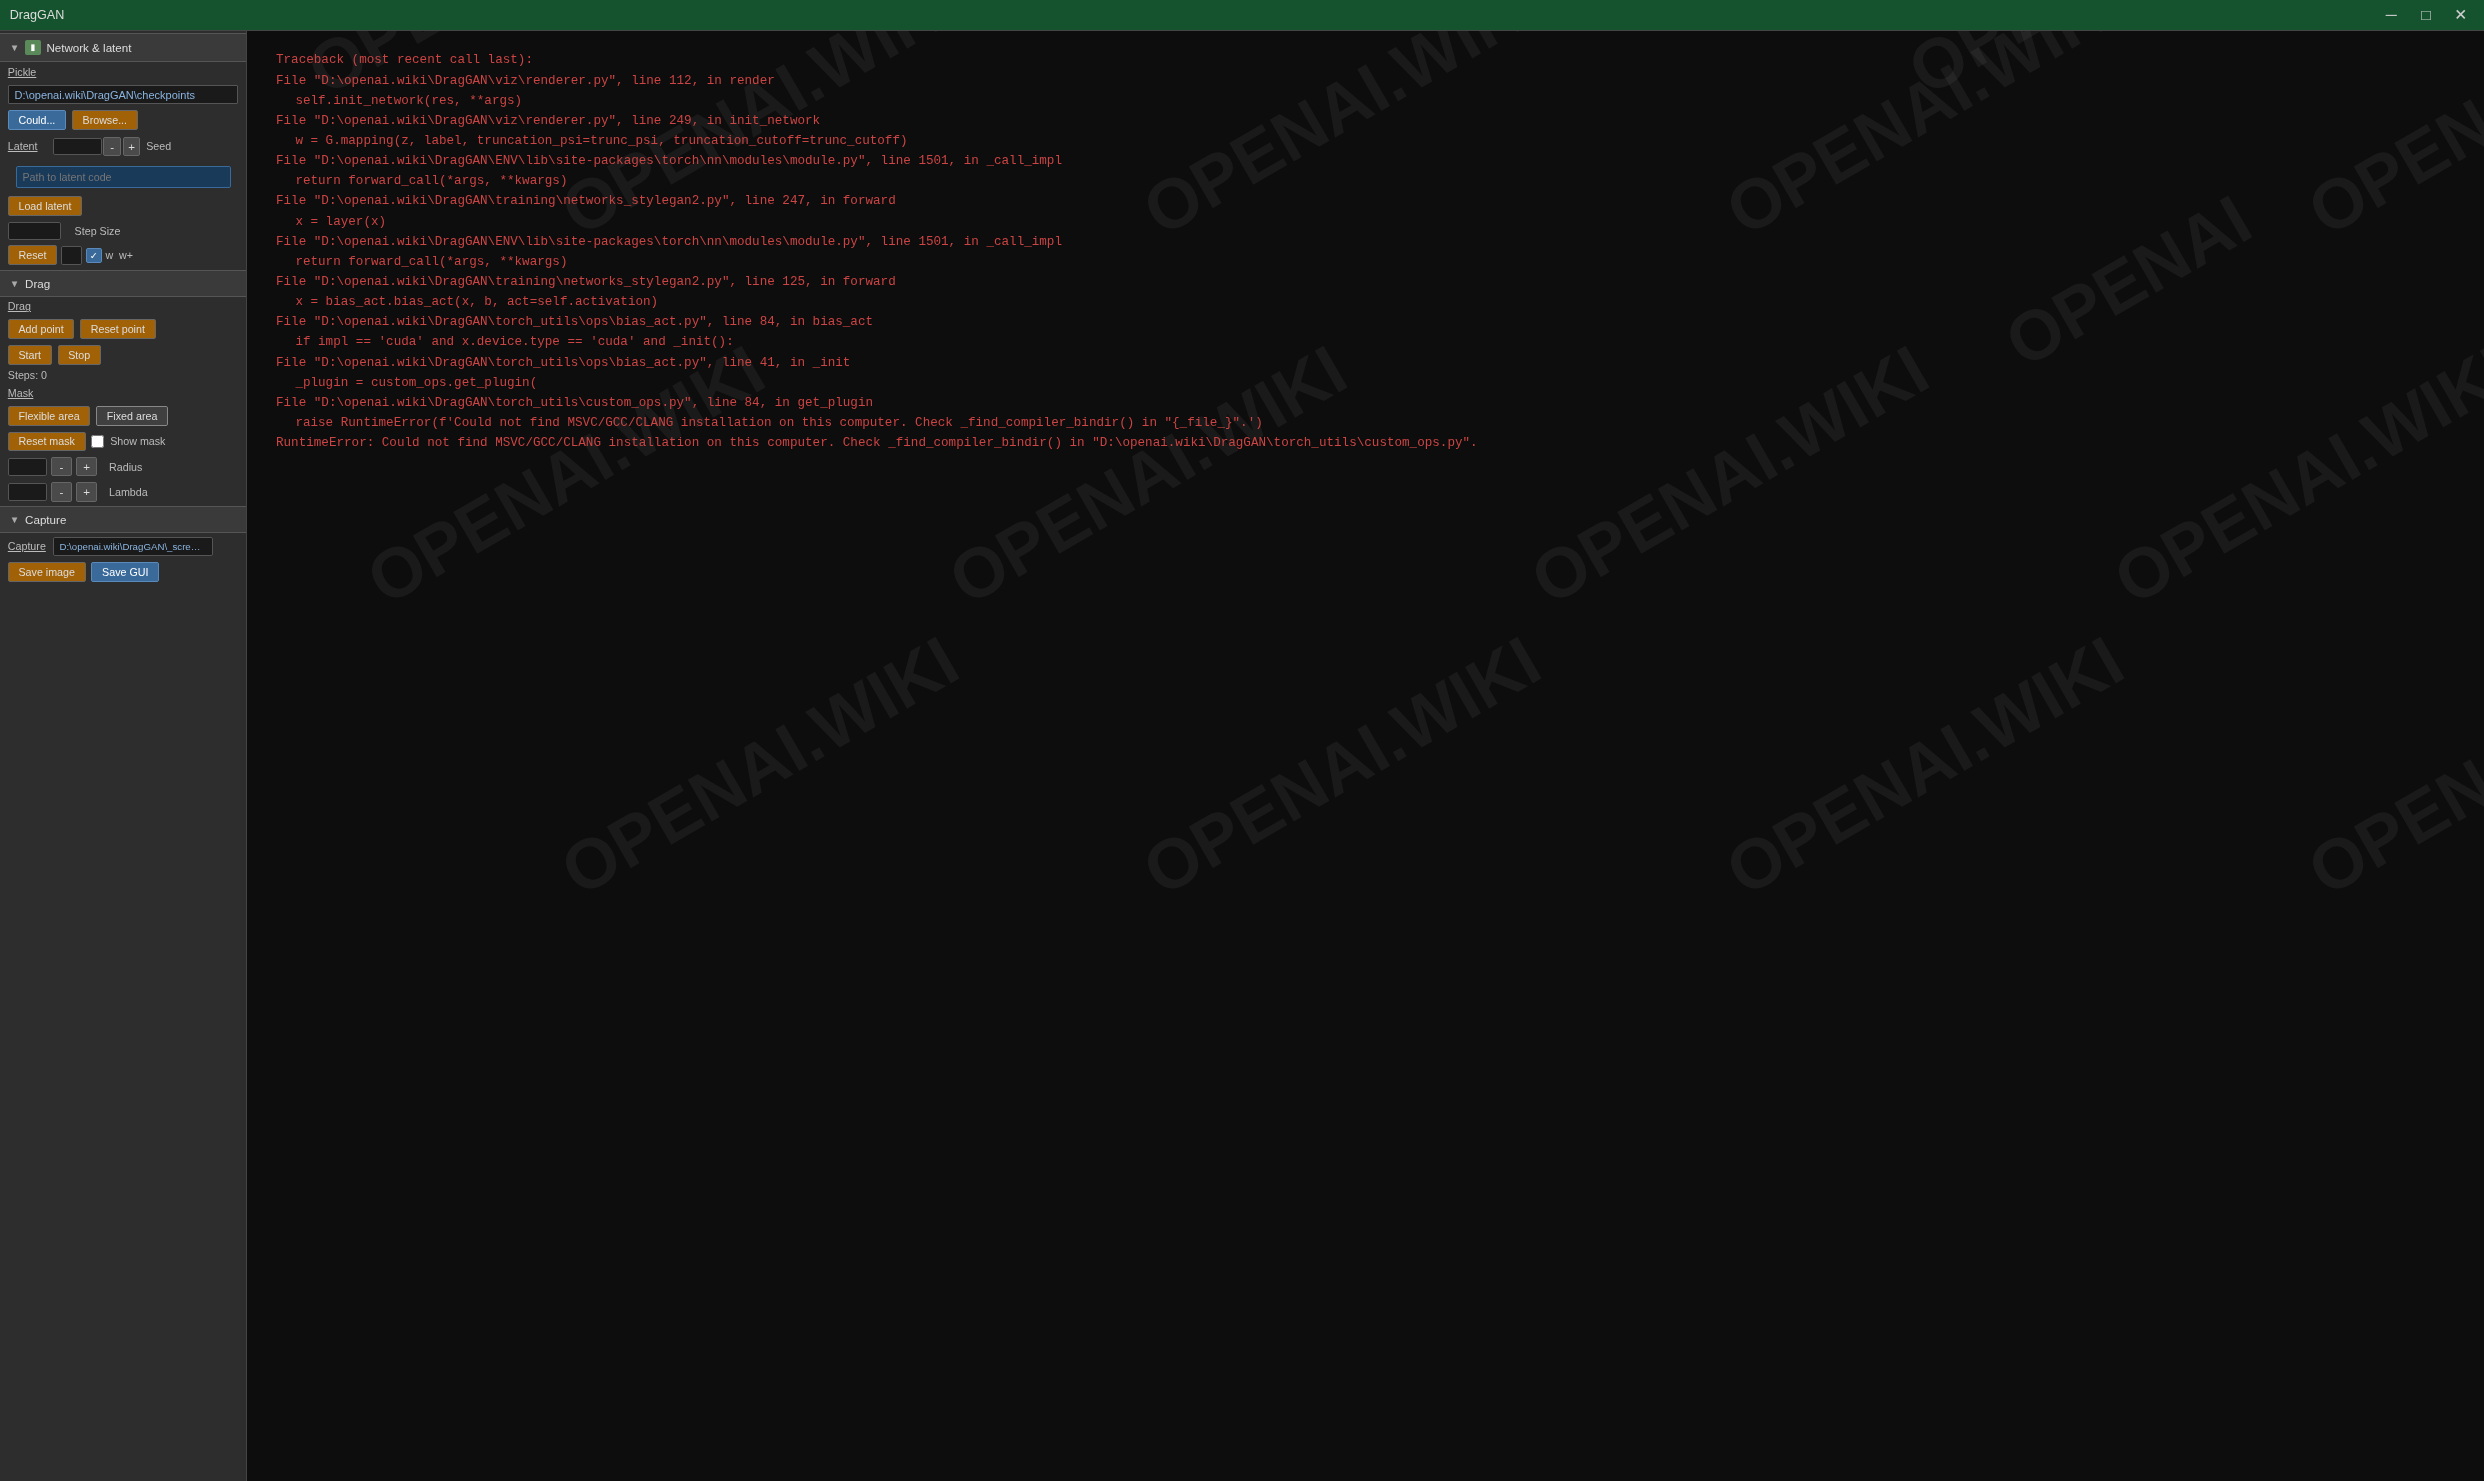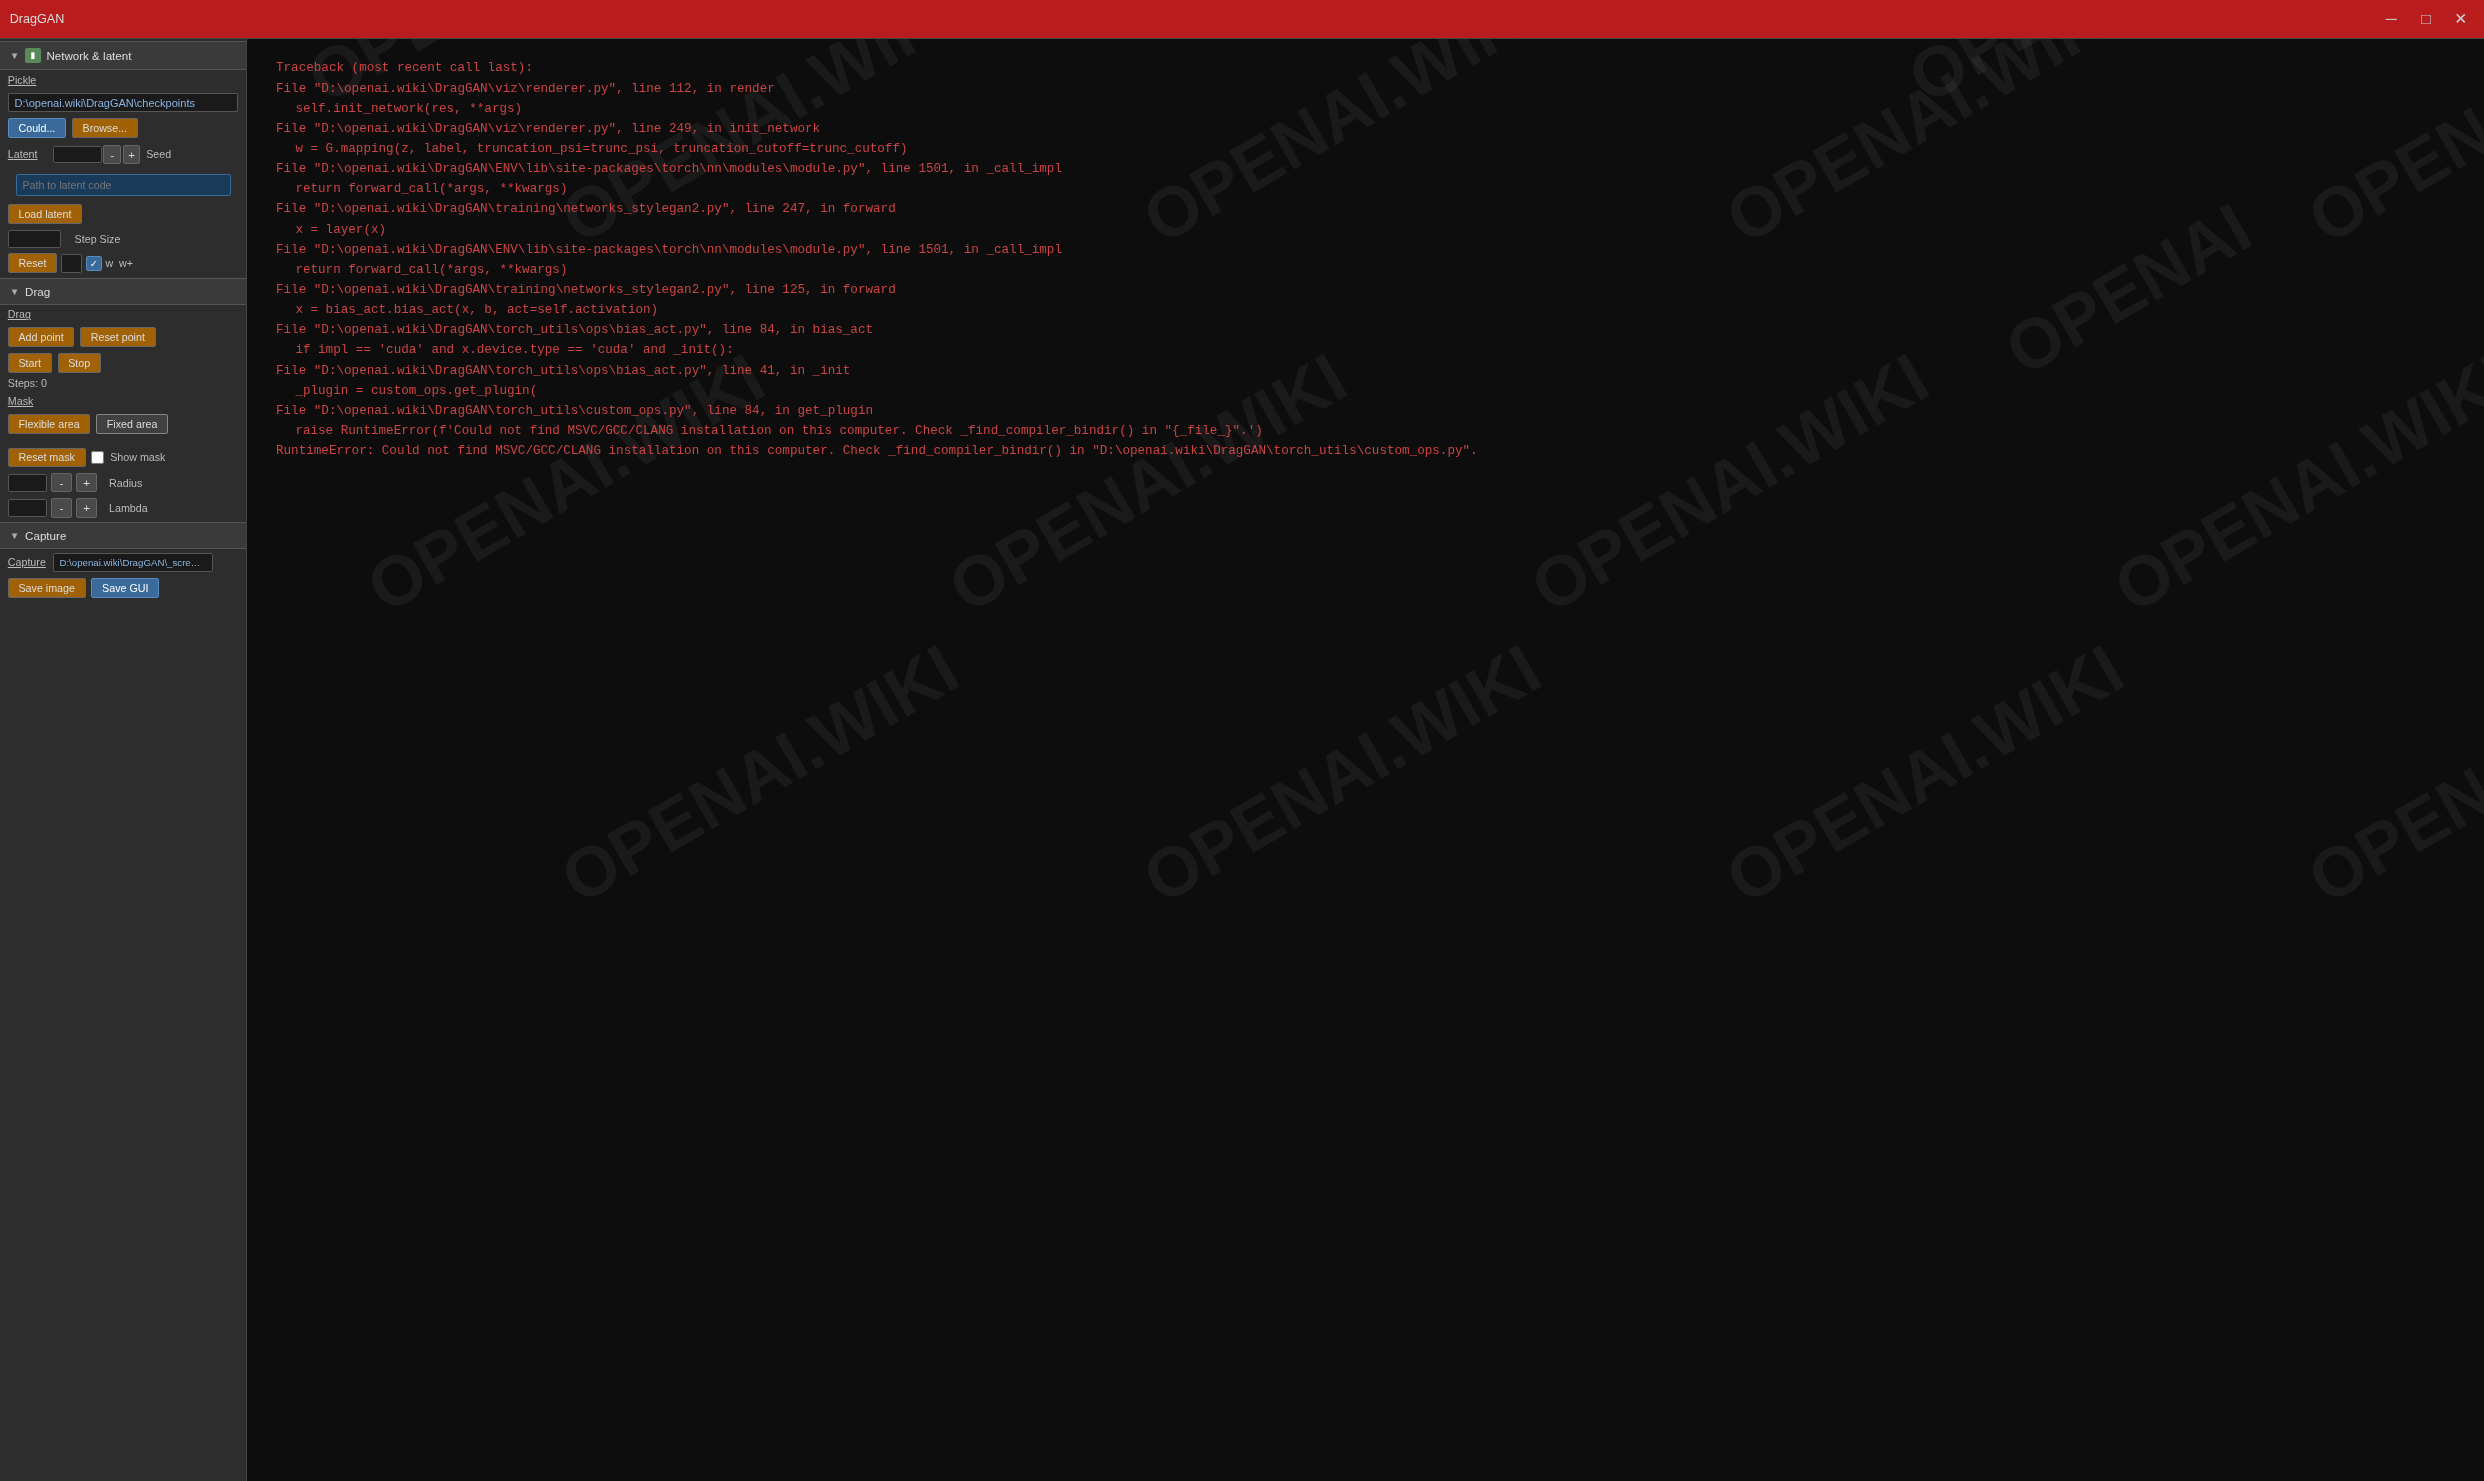--- a/index.html
+++ b/index.html
@@ -9,22 +9,22 @@
       color: #ccc;
       font-size: 11.6px;
       width: 2484px;
       height: 1482px;
       overflow: hidden;
       display: flex;
       flex-direction: column;
     }
     
     #titlebar {
-      background: #b91c1c;
-      height: 39px;
+      background: #14532d;
+      height: 31px;
       display: flex;
       align-items: center;
       padding: 0 9.7px;
       justify-content: space-between;
       border-bottom: 1px solid #444;
       flex-shrink: 0;
     }
     #titlebar-title {
       font-size: 12.6px;
       color: #ddd;
@@ -220,21 +220,20 @@
       background: #404040;
       border-color: #888;
     }
 
     
     .checkbox-row {
       display: flex;
       align-items: center;
       gap: 5.8px;
       padding: 2.9px 7.8px;
-      margin-top: 8px;
     }
     .checkbox-row input[type="checkbox"] {
       accent-color: #5a8abb;
     }
 
     
     .num-row {
       display: flex;
       align-items: center;
       gap: 3.9px;

